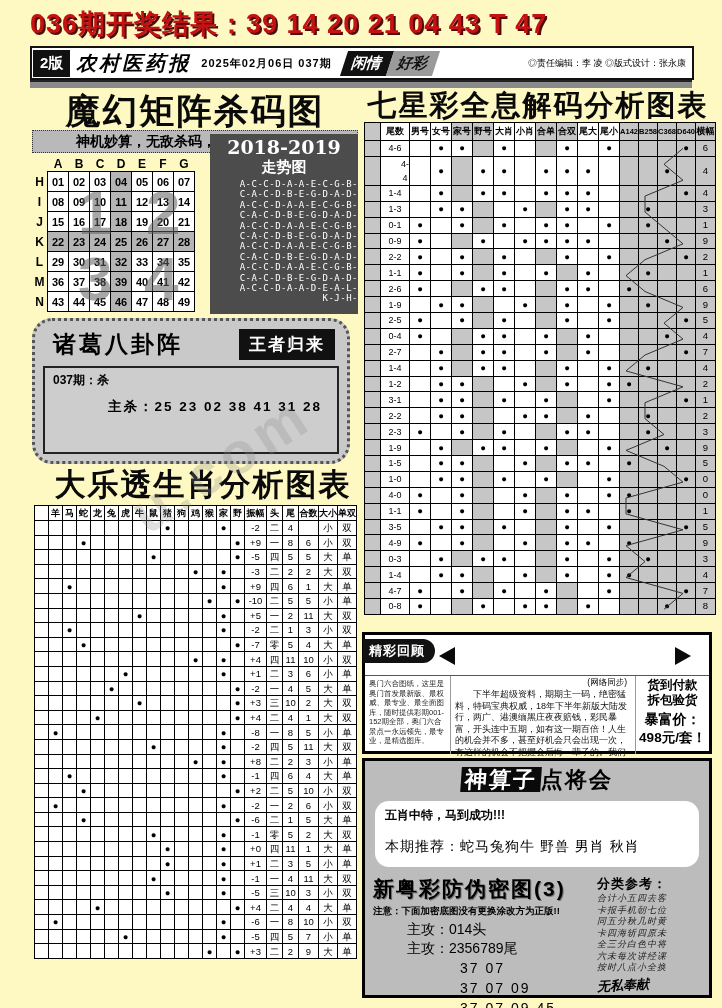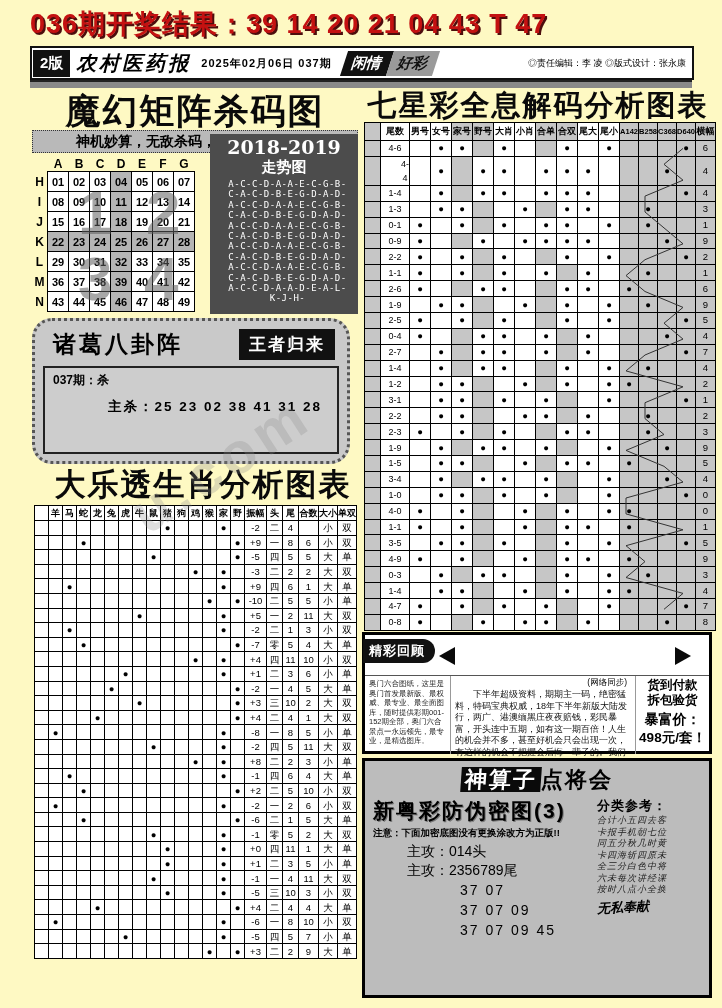--- a/index.html
+++ b/index.html
@@ -26,21 +26,21 @@
   .mfwrap{position:absolute;top:156px;left:32px;width:326px;height:158px;}
   .mftab{border-collapse:collapse;table-layout:fixed;position:absolute;left:0;top:0;}
   .mftab th{border:none;font-size:12px;font-weight:bold;height:15px;padding:0;}
   .mftab td{border:1px solid #000;text-align:center;font-size:11px;font-weight:600;height:19px;padding:0;background:#fff;}
   .mftab td.rowlab{border:none;background:transparent;font-weight:bold;font-size:12px;}
   .mftab td.shaded{background:#b5b5b5;}
   .quadnum{position:absolute;font-size:62px;font-weight:bold;color:rgba(95,95,95,.55);z-index:2;pointer-events:none;line-height:1;}
   .mftrend{position:absolute;left:178px;top:-22px;width:148px;height:180px;background:#4c4c4c;color:#fff;text-align:center;}
   .mfyears{font-family:"DejaVu Serif",serif;font-weight:bold;font-size:19px;margin-top:2px;}
   .mfsub{font-weight:bold;font-size:15px;margin:0 0 2px 0;}
-  .mflines{font-family:"DejaVu Sans Mono",monospace;font-size:9px;line-height:10.4px;white-space:pre-line;text-align:center;padding-left:7px;letter-spacing:.5px;}
+  .mflines{font-family:"DejaVu Sans Mono",monospace;font-size:9px;line-height:10.4px;white-space:pre-line;text-align:right;padding-left:7px;letter-spacing:.5px;}
   
   .bagua{position:absolute;top:318px;left:32px;width:318px;height:146px;background:#c9c9c9;
          border:3px dotted #555;border-radius:20px;padding:6px 8px;box-sizing:border-box;}
   .baguahead{display:flex;align-items:center;margin:2px 4px 6px 10px;}
   .baguatitle{font-size:23px;font-weight:900;letter-spacing:3px;}
   .baguabadge{margin-left:auto;background:#111;color:#fff;font-size:17px;font-weight:900;padding:2px 8px;border:2px solid #111;letter-spacing:2px;}
   .baguainner{border:2px solid #222;background:#cdcdcd;height:88px;padding:4px 8px;box-sizing:border-box;font-size:13px;}
   .baguaissue{font-weight:bold;font-size:12px;}
   .baguakill{font-size:13.5px;font-weight:bold;letter-spacing:2px;margin:9px 0 0 55px;}
   
@@ -1399,39 +1399,20 @@
             <td class="dotc">●</td>
             <td></td>
             <td class="gray dotc">●</td>
             <td class="gray"></td>
             <td class="gray"></td>
             <td class="gray"></td>
             <td class="gray">5</td>
           </tr>
           <tr>
             <td class="gray"></td>
-            <td style="font-size: 9px;">3-4</td>
-            <td></td>
-            <td class="dotc">●</td>
-            <td class="gray"></td>
-            <td class="dotc">●</td>
-            <td class="dotc">●</td>
-            <td></td>
-            <td class="dotc">●</td>
-            <td class="gray"></td>
-            <td></td>
-            <td class="dotc">●</td>
-            <td class="gray"></td>
-            <td class="gray"></td>
-            <td class="gray dotc">●</td>
-            <td class="gray"></td>
-            <td class="gray">4</td>
-          </tr>
-          <tr>
-            <td class="gray"></td>
             <td style="font-size: 9px;">1-0</td>
             <td></td>
             <td class="dotc">●</td>
             <td class="dotc">●</td>
             <td class="gray"></td>
             <td class="dotc">●</td>
             <td></td>
             <td class="dotc">●</td>
             <td class="gray"></td>
             <td></td>
@@ -1619,20 +1600,24 @@
         <div class="qmprice1">暴富价：</div>
         <div class="qmprice2">498元/套！</div>
       </div>
     </div>
   </div>
 
   <div class="botbox">
     <div class="sszhead">
       <span class="sszblack">神算子</span><span>点将会</span>
     </div>
+    <div class="sszwhite">
+      <div class="sszline1">五肖中特，马到成功!!!</div>
+      <div class="sszline2">本期推荐：蛇马兔狗牛  野兽  男肖  秋肖</div>
+    </div>
     <div class="xycflex">
       <div class="xycleft">
         <div class="xyctitle">新粤彩防伪密图(3)</div>
         <div class="xycnote">注意：下面加密底图没有更换涂改方为正版!!</div>
         <div class="xycmain">主攻：014头</div>
         <div class="xycmain">主攻：2356789尾</div>
         <div class="xycnums">37 07</div>
         <div class="xycnums">37 07 09</div>
         <div class="xycnums">37 07 09 45</div>
 

